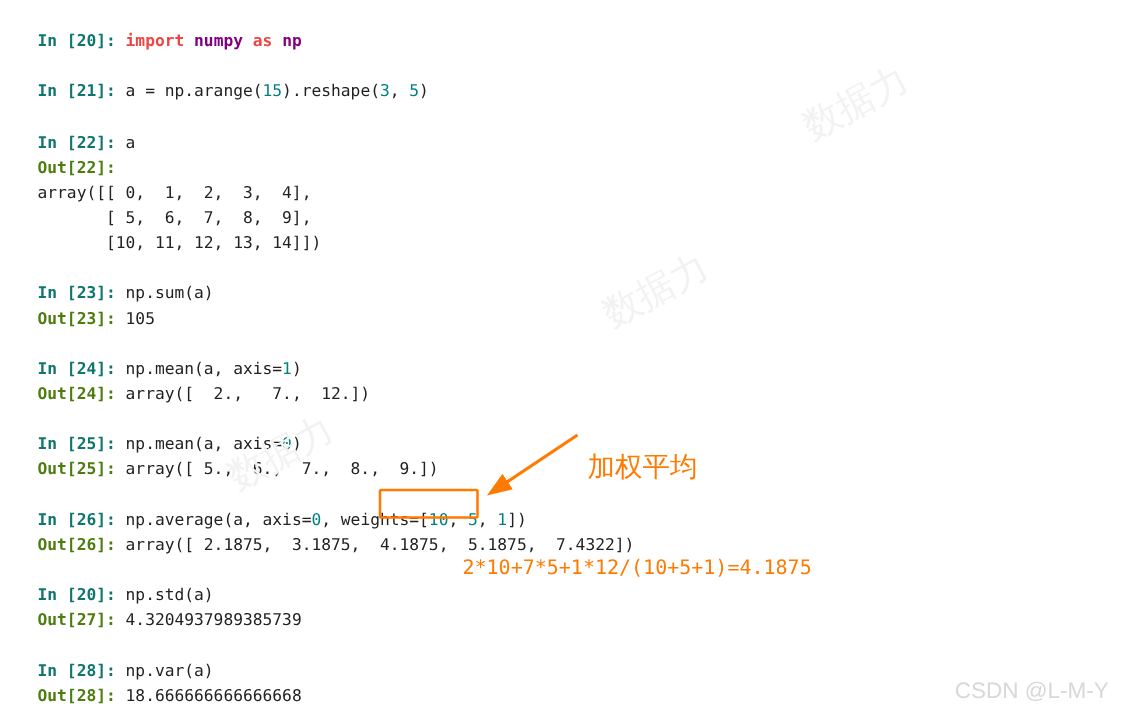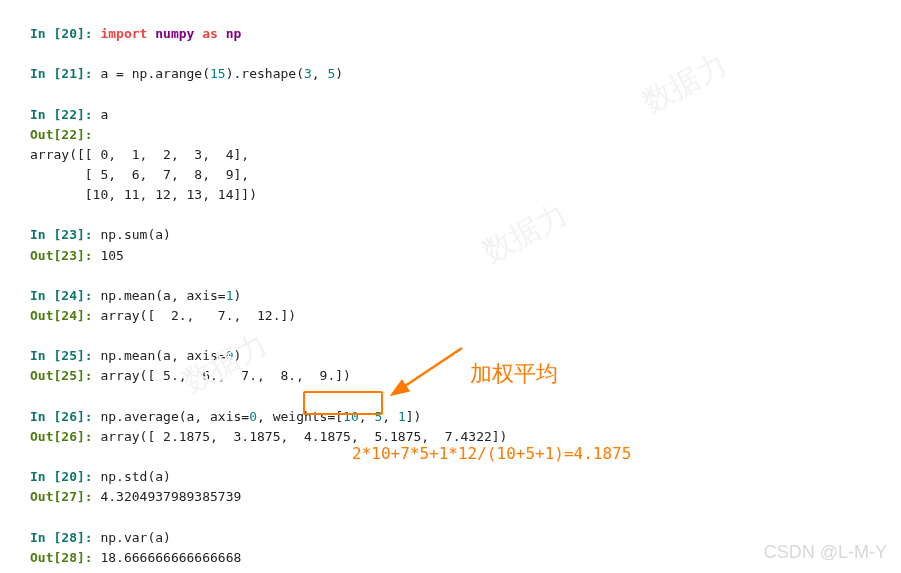--- a/index.html
+++ b/index.html
@@ -110,15 +110,15 @@
   <defs>
     <marker id="ah" markerWidth="10" markerHeight="10" refX="2" refY="3" orient="auto">
       <path d="M0,0 L0,6 L8,3 z" fill="#ff7a00"></path>
     </marker>
   </defs>
   <line x1="82" y1="8" x2="22" y2="48" stroke="#ff7a00" stroke-width="2.5" marker-end="url(#ah)"></line>
 </svg>
 
 <div class="annot-text" style="left:470px; top:326px;margin-top:31px;">加权平均</div>
 
-<div class="annot-formula" style="left:352px; top:442px;">2*10+7*5+1*12/(10+5+1)=4.1875</div>
+<div class="annot-formula" style="left:370px; top:442px;">2*10+7*5+1*12/(10+5+1)=4.1875</div>
 
 <div class="watermark-bottom">CSDN @L-M-Y</div>
 
 </body></html>

